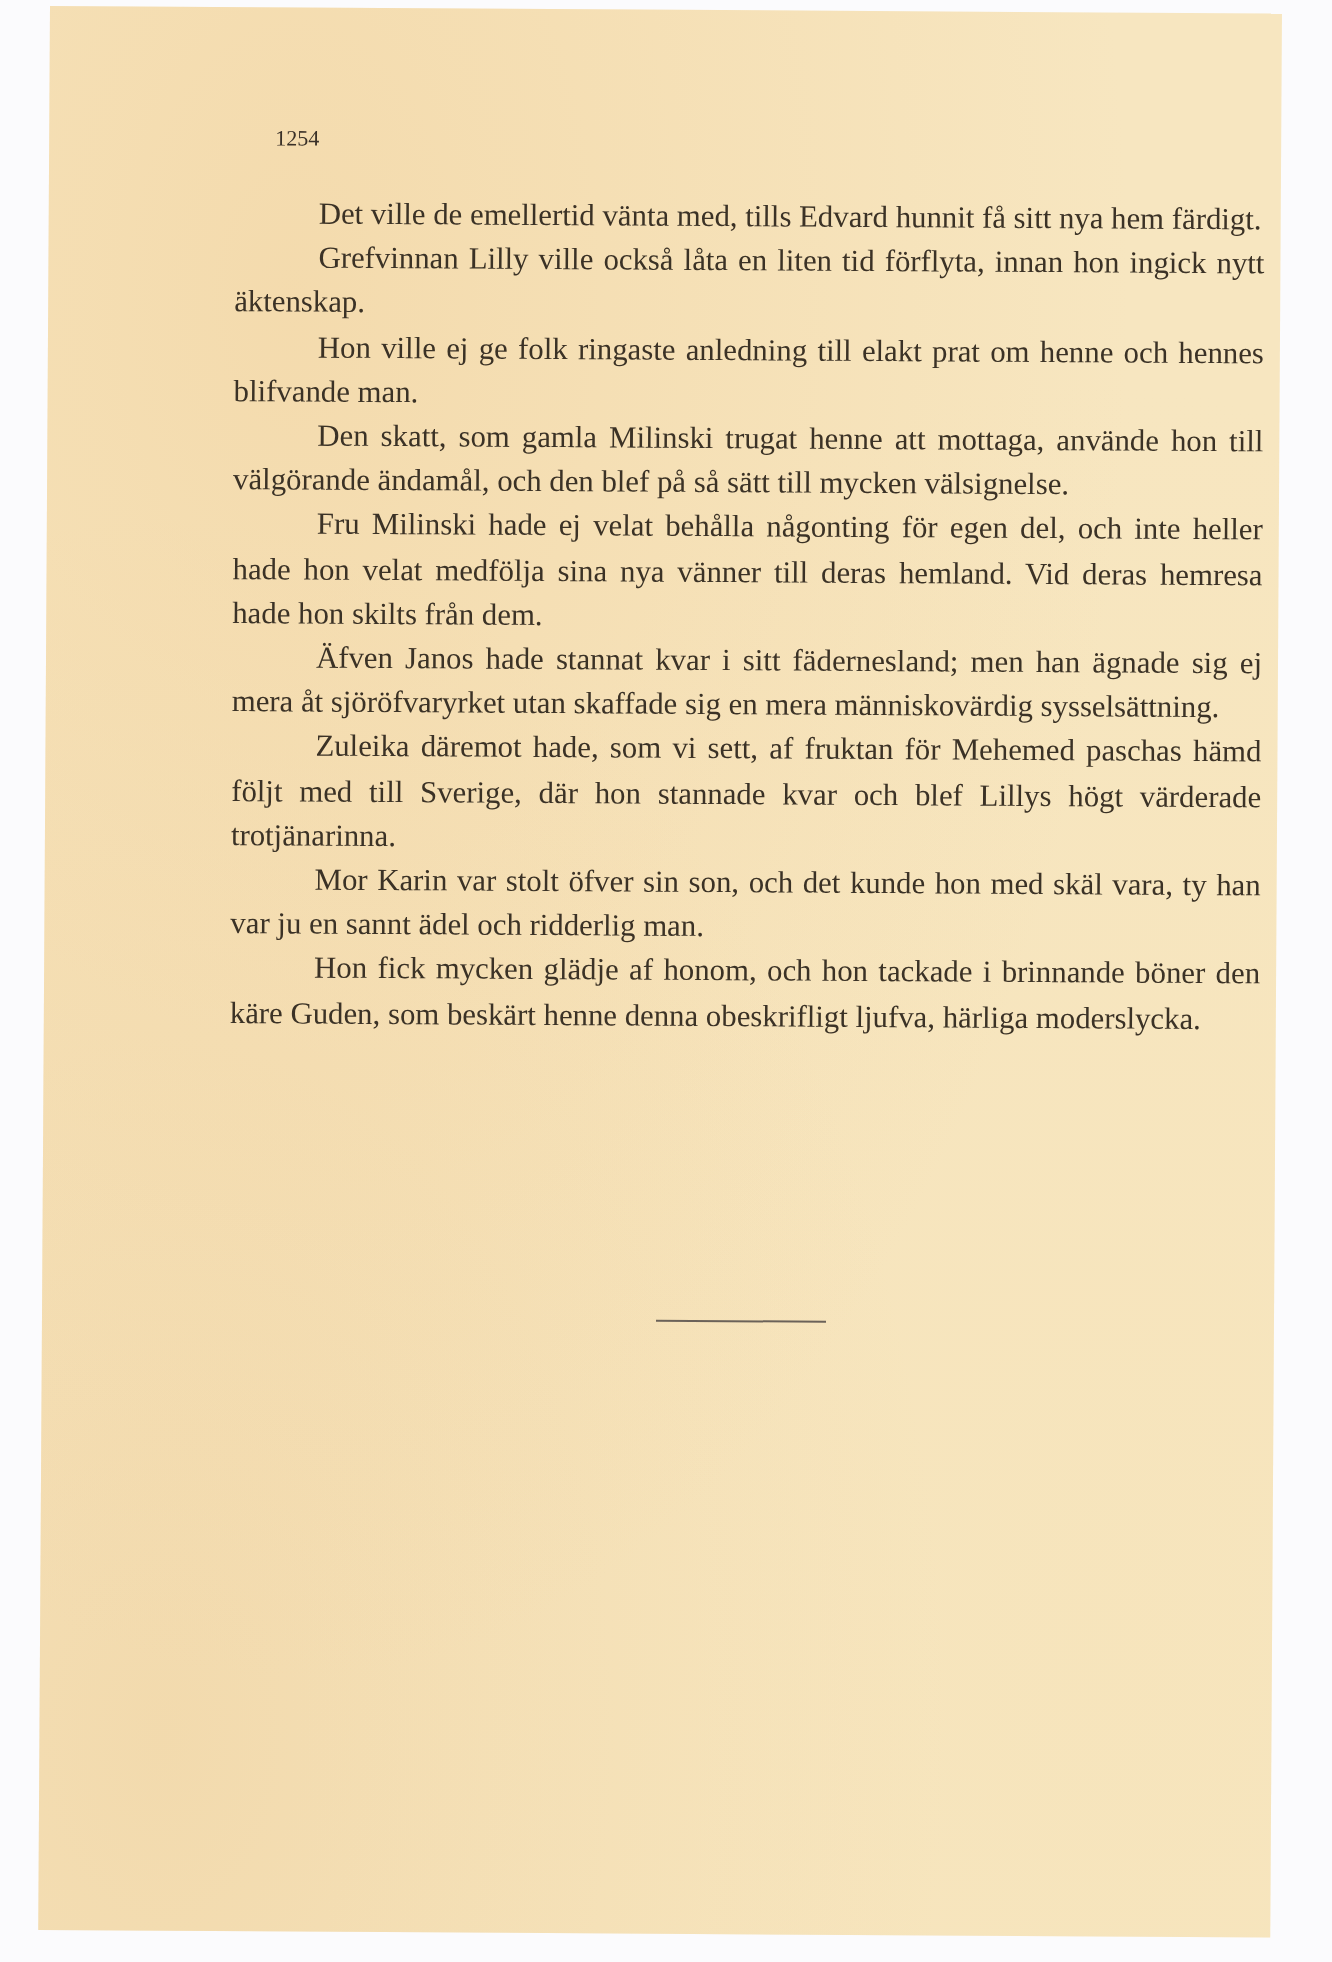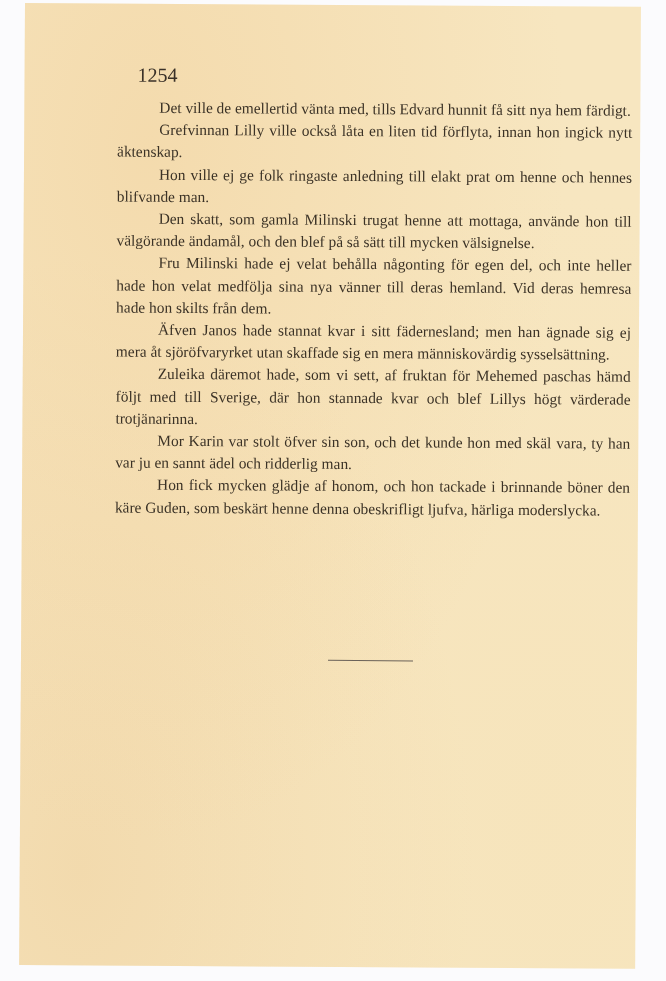--- a/index.html
+++ b/index.html
@@ -17,21 +17,21 @@
         radial-gradient(ellipse at 20% 15%, rgba(240,205,150,0.45), transparent 60%),
         radial-gradient(ellipse at 85% 85%, rgba(245,225,180,0.35), transparent 55%),
         radial-gradient(ellipse at 10% 90%, rgba(235,200,145,0.4), transparent 50%);
       transform: rotate(0.35deg);
       transform-origin: 0 0;
     }
     .page-number {
       position: absolute;
       left: 113px; top: 60px;
       font-family: "Liberation Serif", serif;
-      font-size: 20px; color: #3a3128;
+      font-size: 11px; color: #3a3128;
     }
     .text {
       position: absolute;
       left: 93px; top: 93px;
       width: 515px;
       font-family: "Liberation Serif", serif;
       font-size: 15.4px;
       line-height: 22.2px;
       color: #3b3226;
       text-align: justify;

